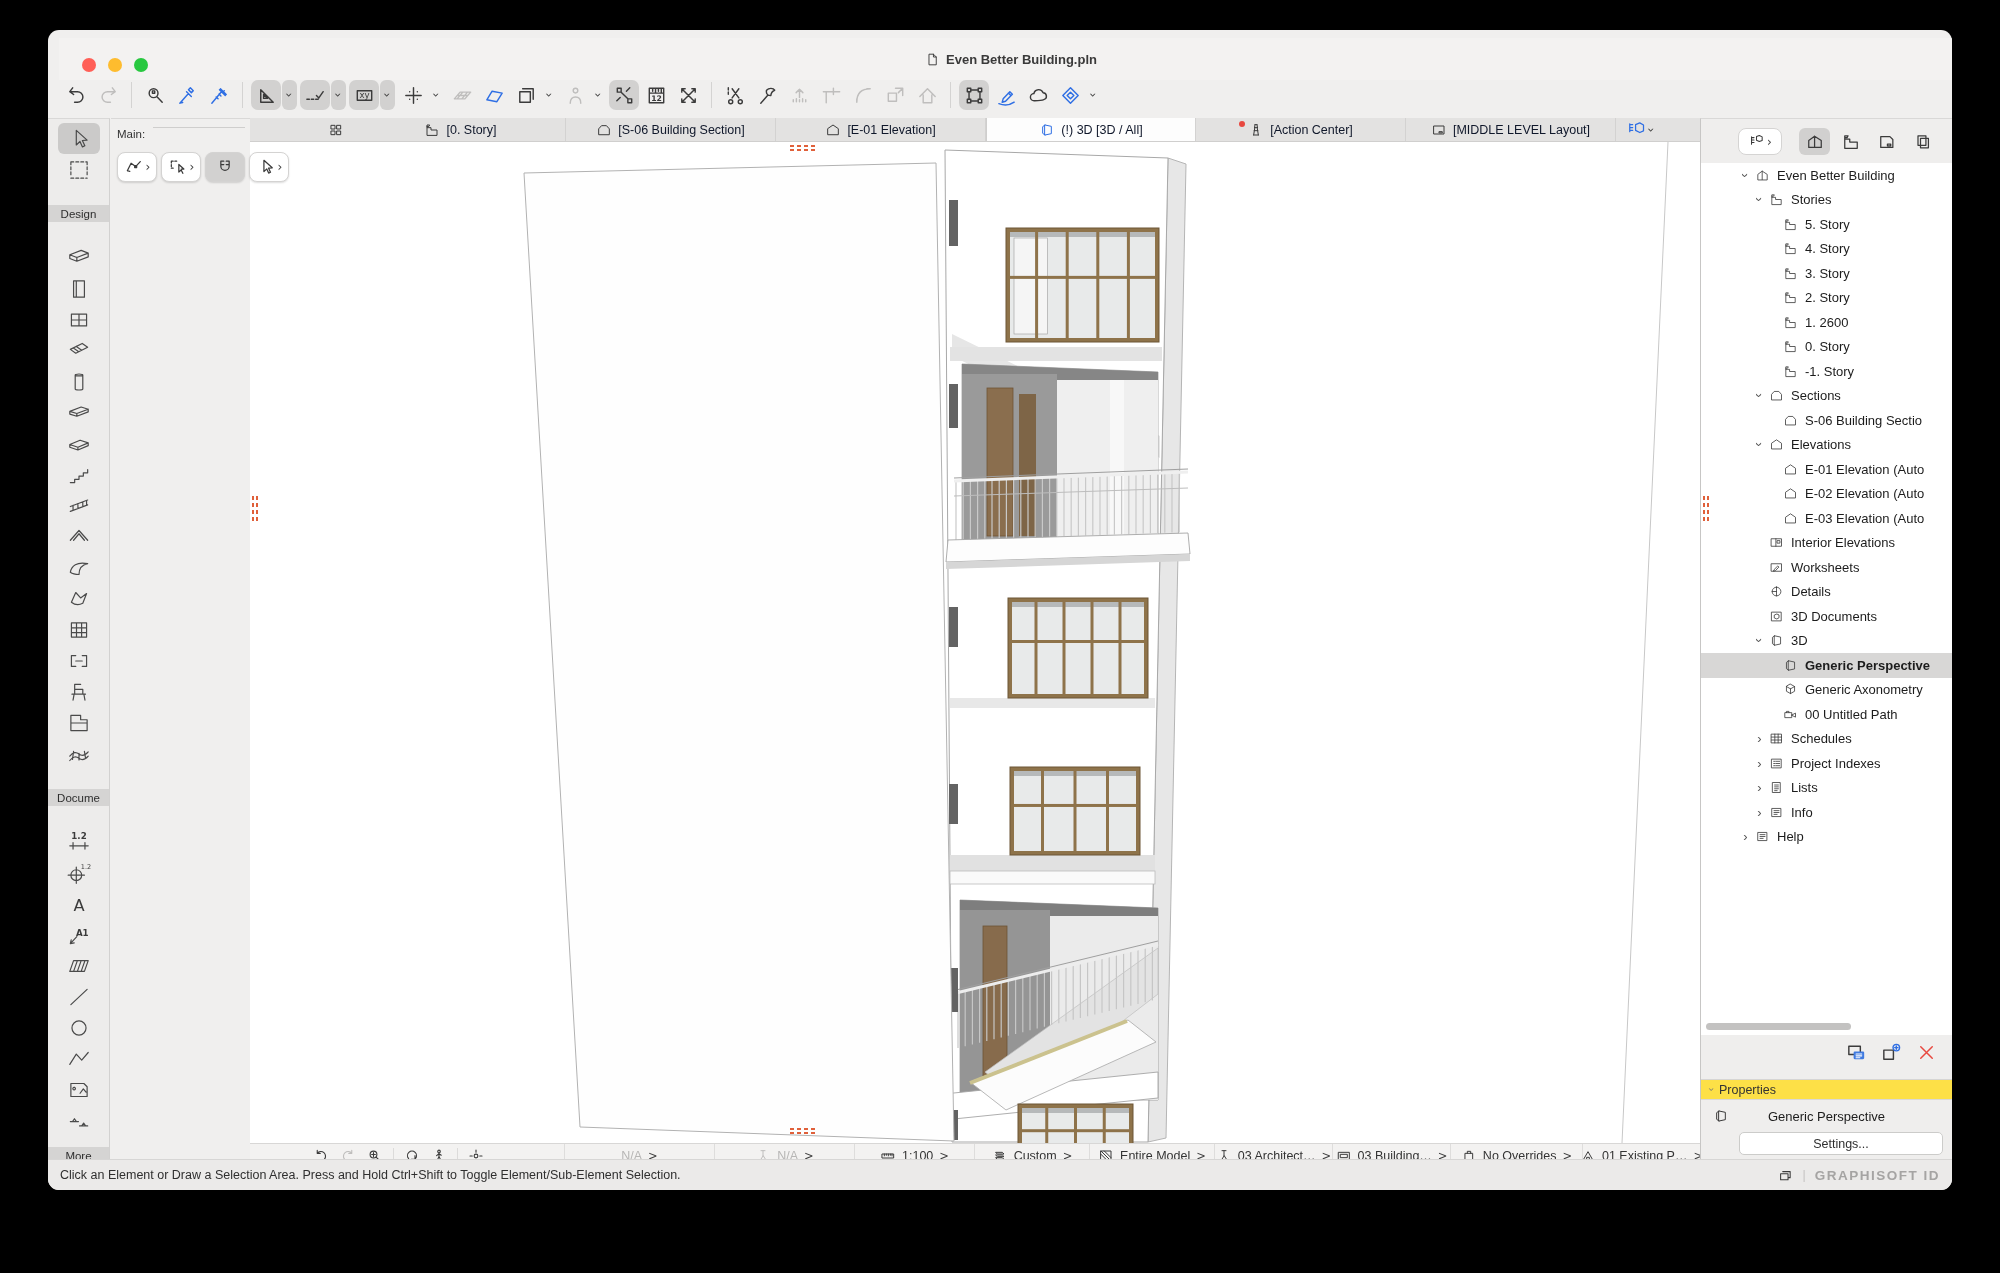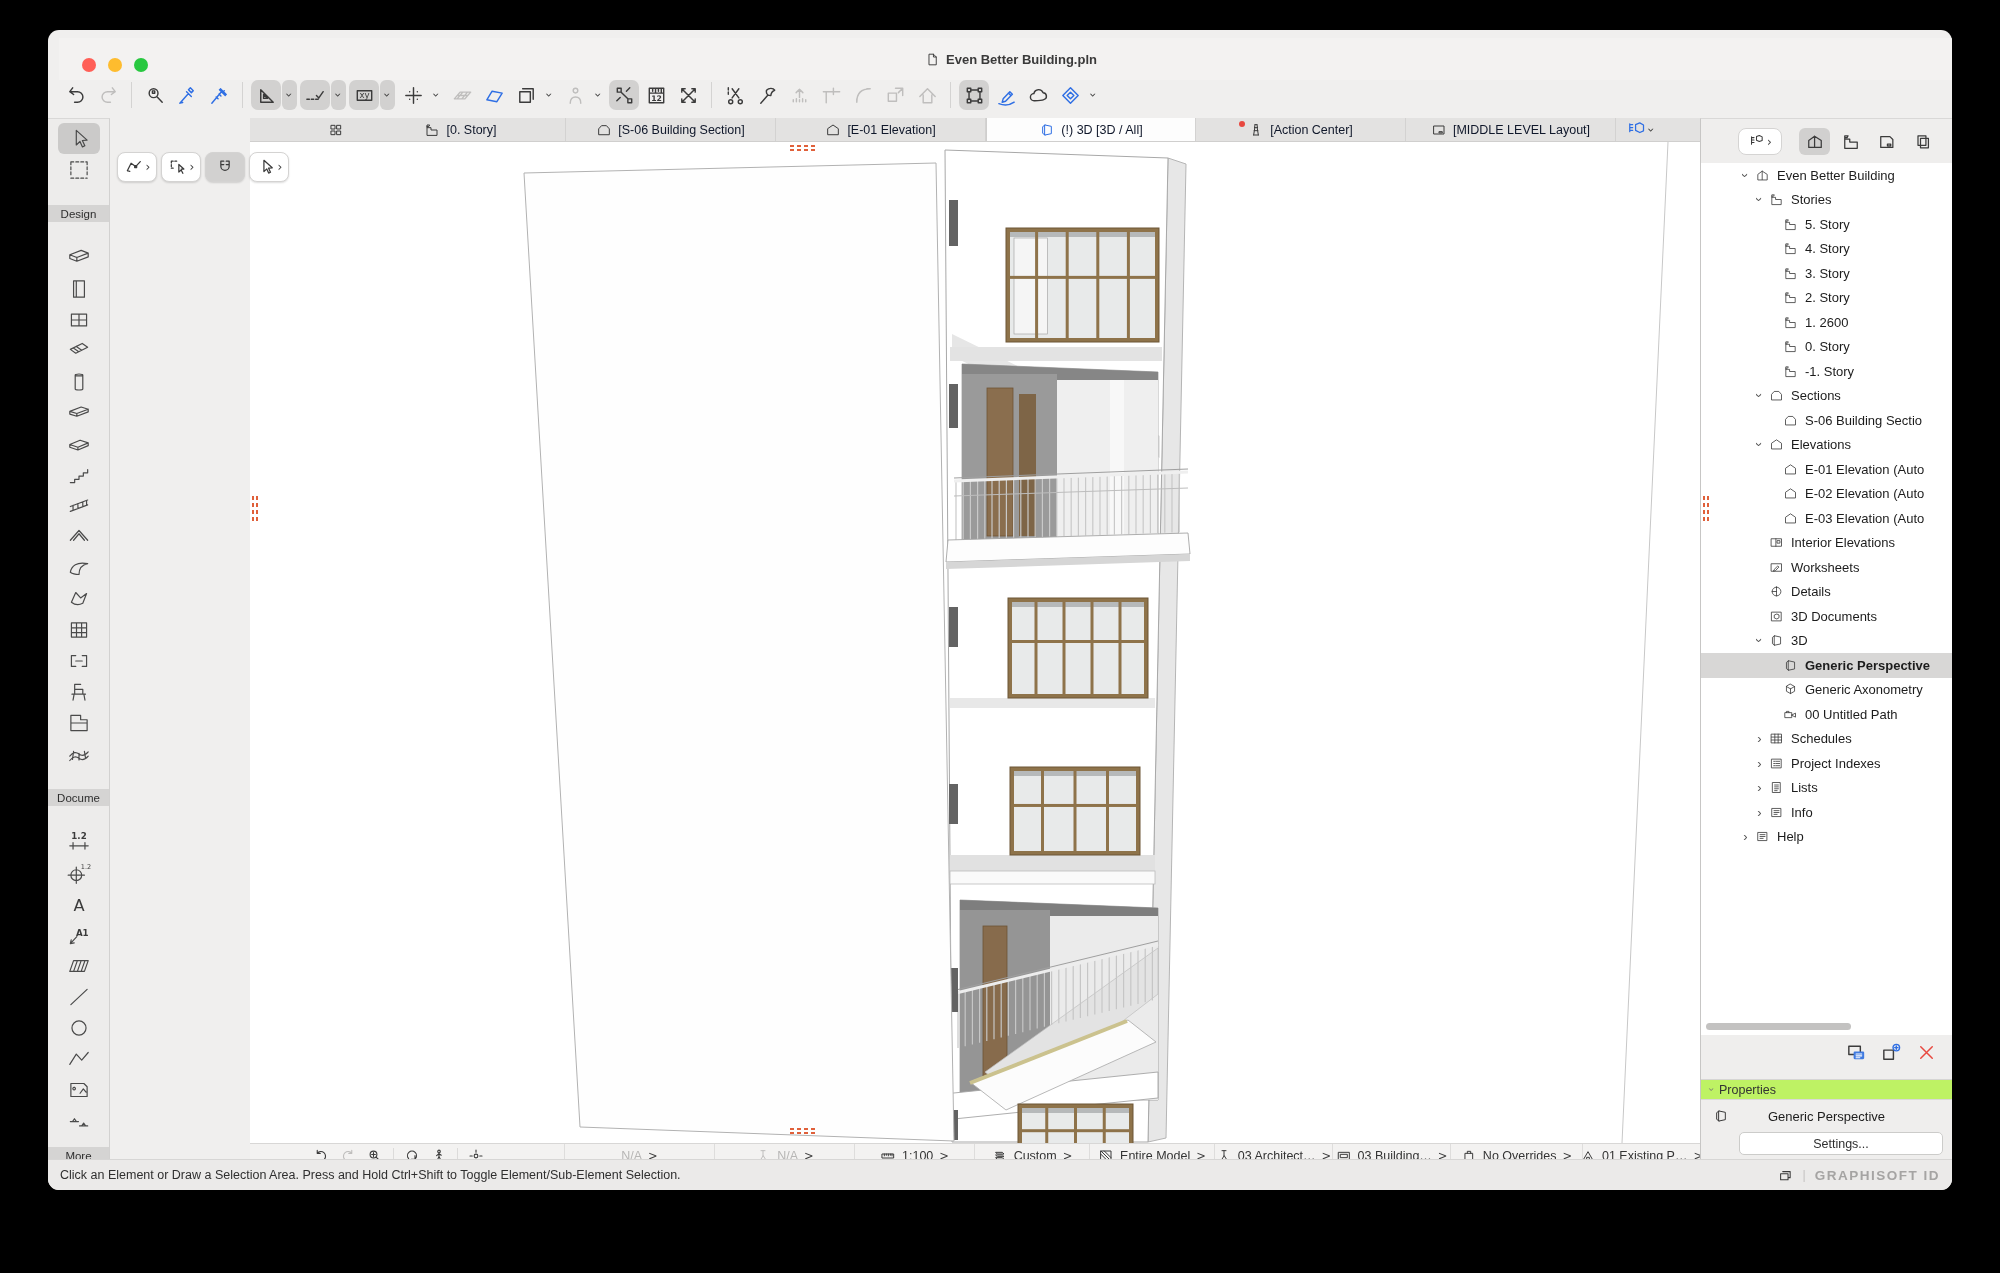--- a/index.html
+++ b/index.html
@@ -106,21 +106,21 @@
   .navtree{position:absolute;left:0;top:44px;width:100%;height:872px;background:#fff;overflow:hidden;}
   .trow{height:24.5px;display:flex;align-items:center;font-size:13px;color:#1c1c1c;white-space:nowrap;overflow:hidden;}
   .trow.sel{background:#d8d7d6;font-weight:bold;}
   .tchv{width:13px;flex:none;text-align:center;color:#555;}
   .trow .icw{width:17px;margin:0 6px 0 2px;flex:none;}
   .trow .ic{width:15px;height:15px;}
   .trow .ic path{stroke-width:1.3;}
   .navscroll{position:absolute;left:5px;top:904px;width:145px;height:7px;border-radius:4px;background:#c3c2c1;}
   .navicons{position:absolute;top:922px;right:14px;display:flex;gap:12px;}
   .navicons .icw .ic{width:23px;height:23px;}
-  .propheader{position:absolute;top:960px;left:0;width:100%;height:21px;background:#bef264;border-top:1px solid #d6d5d4;
+  .propheader{position:absolute;top:960px;left:0;width:100%;height:21px;background:#fde047;border-top:1px solid #d6d5d4;
     border-bottom:1px solid #dad9d8;display:flex;align-items:center;font-size:12.5px;color:#333;padding-left:8px;gap:6px;box-sizing:border-box;}
   .propchev{font-size:10px;color:#777;transform:rotate(90deg);font-family:"DejaVu Sans",sans-serif;}
   .propitem{position:absolute;top:986px;left:0;width:100%;height:22px;display:flex;align-items:center;font-size:13px;color:#1c1c1c;}
   .propitem .icw{position:absolute;left:12px;}
   .propitem .ic{width:16px;height:16px;}
   .propitem .plabel{width:100%;text-align:center;}
   .settingsbtn{position:absolute;top:1013px;left:38px;width:204px;height:23px;background:#fff;border:1px solid #ccccba;
     border-color:#ccccca;border-radius:5px;display:flex;align-items:center;justify-content:center;font-size:12.5px;color:#2f2f2f;box-sizing:border-box;}
 </style>
 </head>
@@ -649,20 +649,24 @@
         <div class="tool">
           <span class="icw">
             <svg class="ic " viewBox="0 0 24 24">
               <path d="M12 10.2a1.8 1.8 0 1 0 0 3.6 1.8 1.8 0 0 0 0-3.6Z M12 4.5V7 M12 17v2.5 M4.5 12H7 M17 12h2.5"></path>
             </svg>
           </span>
         </div>
         <div class="morelabel">More</div>
       </div>
 
+    <div class="infobox">
+      <div class="mainlabel">Main:</div>
+      <div class="mainline"></div>
+    </div>
 
     <div class="quickopts" id="quickopts">
         <div class="qbtn">
           <span class="icw">
             <svg class="ic " viewBox="0 0 24 24">
               <path d="M4 16.5 8.5 7.5l5.5 4 5.5-6 M12.8 10.2h2.4v2.4h-2.4Z M4 16.5l3 .8"></path>
             </svg>
           </span>
           <span class="chevr">›</span>
         </div>

